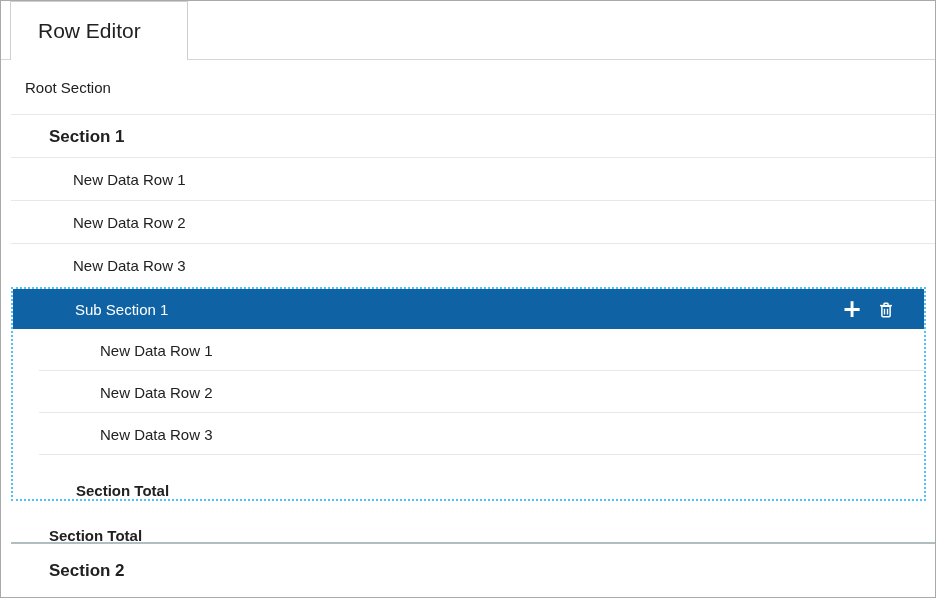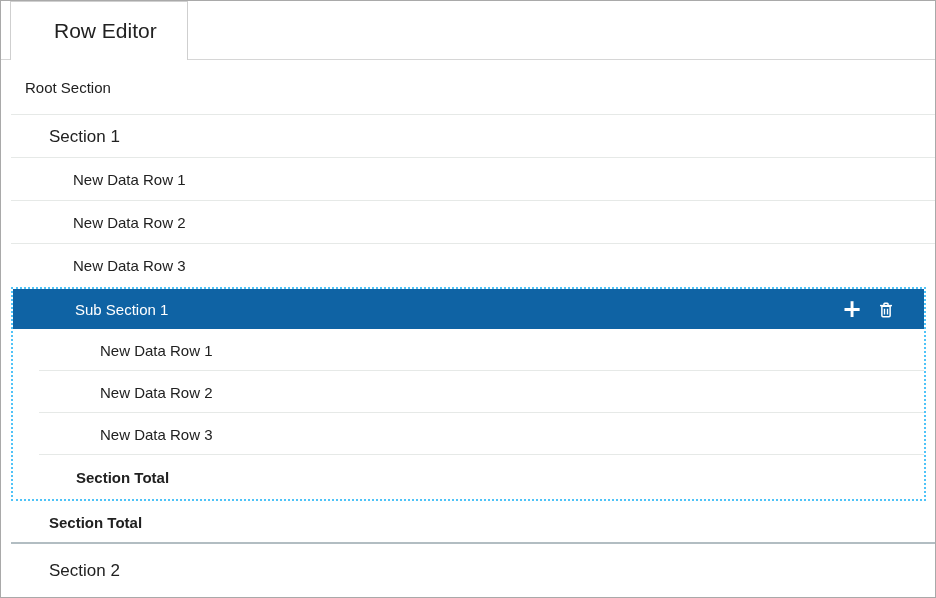--- a/index.html
+++ b/index.html
@@ -8,35 +8,35 @@
     --tab-border:#cfcfcf; --icon:#ffffff;
   }
   html,body{margin:0;padding:0;background:#fff;}
   body{font-family:"Liberation Sans","DejaVu Sans",sans-serif;color:var(--text);}
   .frame{box-sizing:border-box;width:936px;height:598px;border:1px solid var(--frame-border);
     background:#fff;overflow:hidden;}
   
   .tabbar{height:58px;display:flex;align-items:stretch;border-bottom:1px solid #d6d6d6;}
   .tab{box-sizing:border-box;margin-left:9px;width:178px;background:#fff;
     border:1px solid var(--tab-border);border-bottom:none;display:flex;align-items:center;
-    padding-left:43px;font-size:21px;margin-bottom:-1px;position:relative;z-index:2;
+    padding-left:27px;font-size:21px;margin-bottom:-1px;position:relative;z-index:2;
     box-shadow:0 1px 0 0 #fff;}
   
   .row{position:relative;display:flex;align-items:center;height:43px;font-size:15px;
     background:#fff;--inset:10px;}
   .row::after{content:"";position:absolute;left:var(--inset);right:0;bottom:0;height:1px;
     background:var(--divider);}
   .row.nodiv::after{display:none;}
   .row.strongdiv::after{height:2px;background:var(--divider-strong);}
   .row-root{height:55px;}
   .lvl0{padding-left:24px;}
   .lvl1{padding-left:48px;}
   .lvl2{padding-left:72px;}
-  .hdr{font-weight:400;font-size:17px;}
-  .total{font-weight:700;}
+  .hdr{font-weight:700;font-size:17px;}
+  .total{font-weight:700;align-items:flex-end;}
   
   .sel-group{margin:0 9px 0 10px;border:2px dotted var(--selection-dash);background:#fff;}
   .sel-group .row{--inset:26px;}
   .sel-hdr{height:40px;background:var(--selected-bg);color:#fff;display:flex;
     align-items:center;padding-left:62px;padding-right:26px;font-size:15px;}
   .sel-hdr .spacer{flex:1;}
   .subrow{height:42px;padding-left:87px;}
   .subtotal{height:44px;padding-left:63px;}
   .icon-btn{display:flex;align-items:center;justify-content:center;width:24px;height:24px;
     cursor:pointer;background:transparent;border:none;padding:0;}

